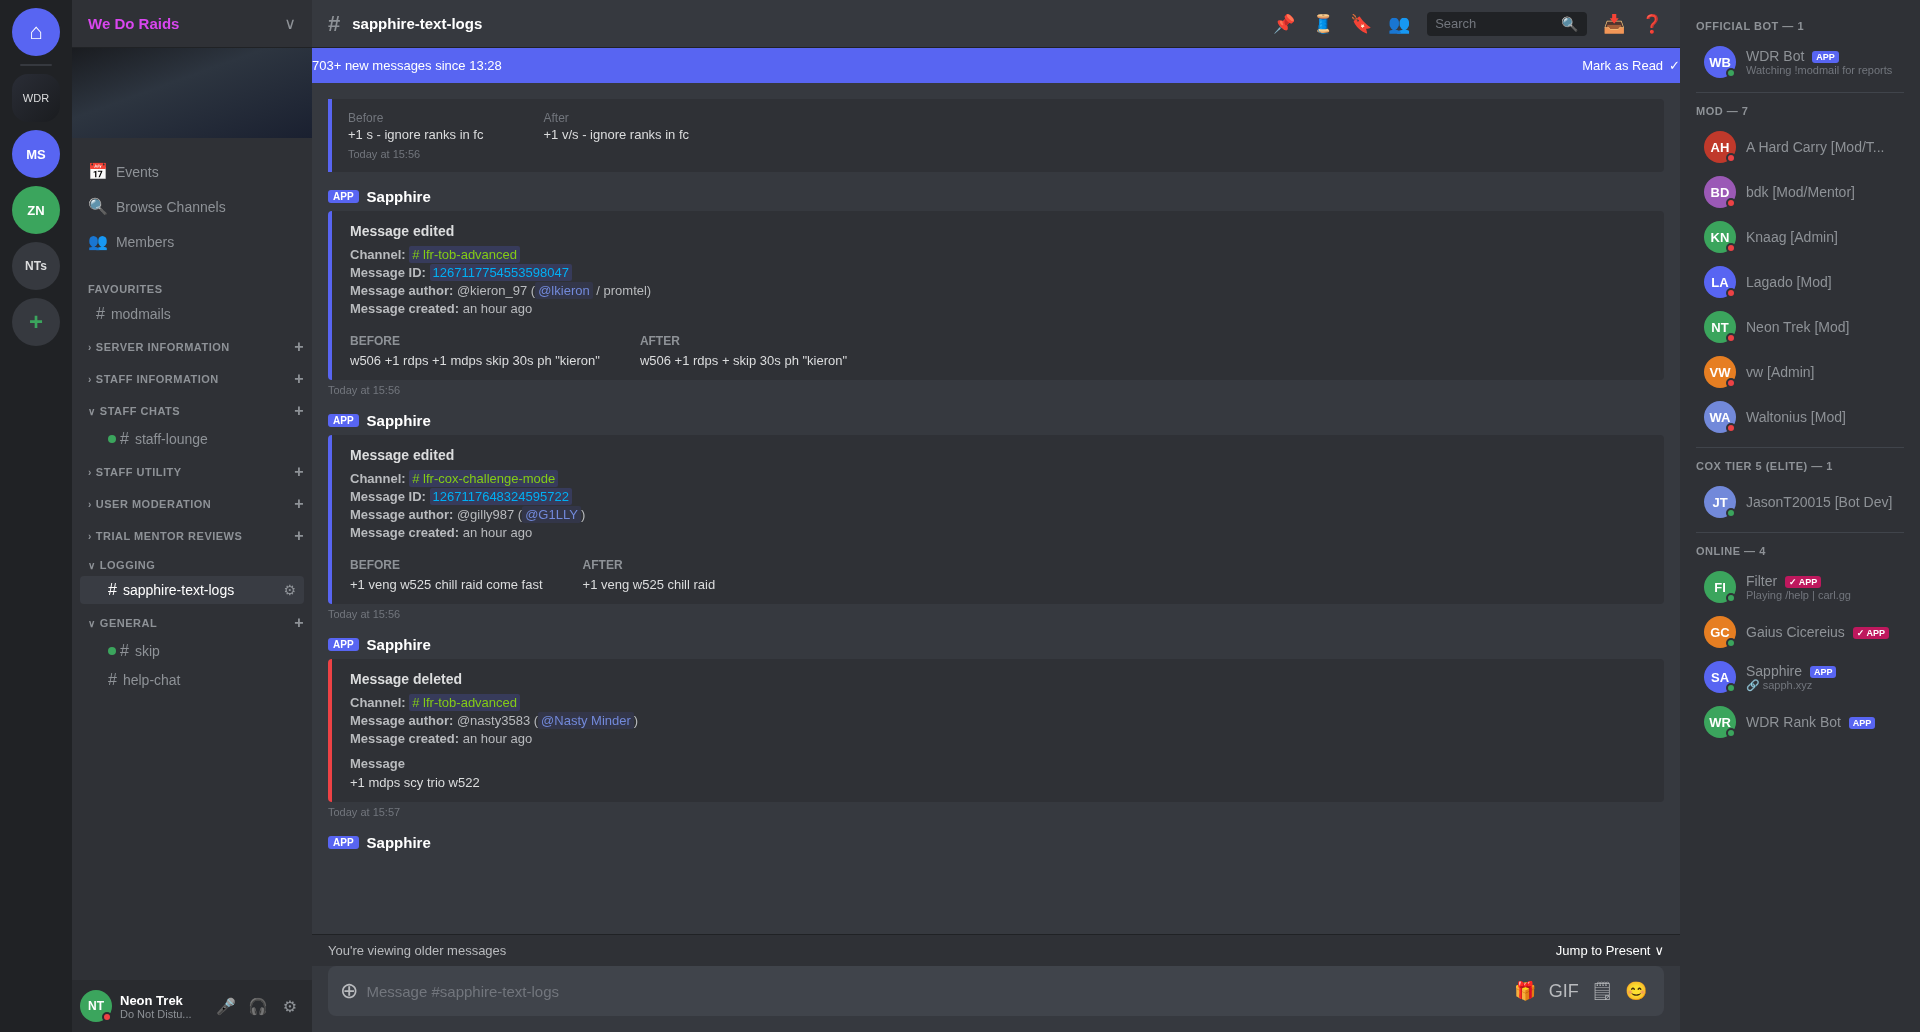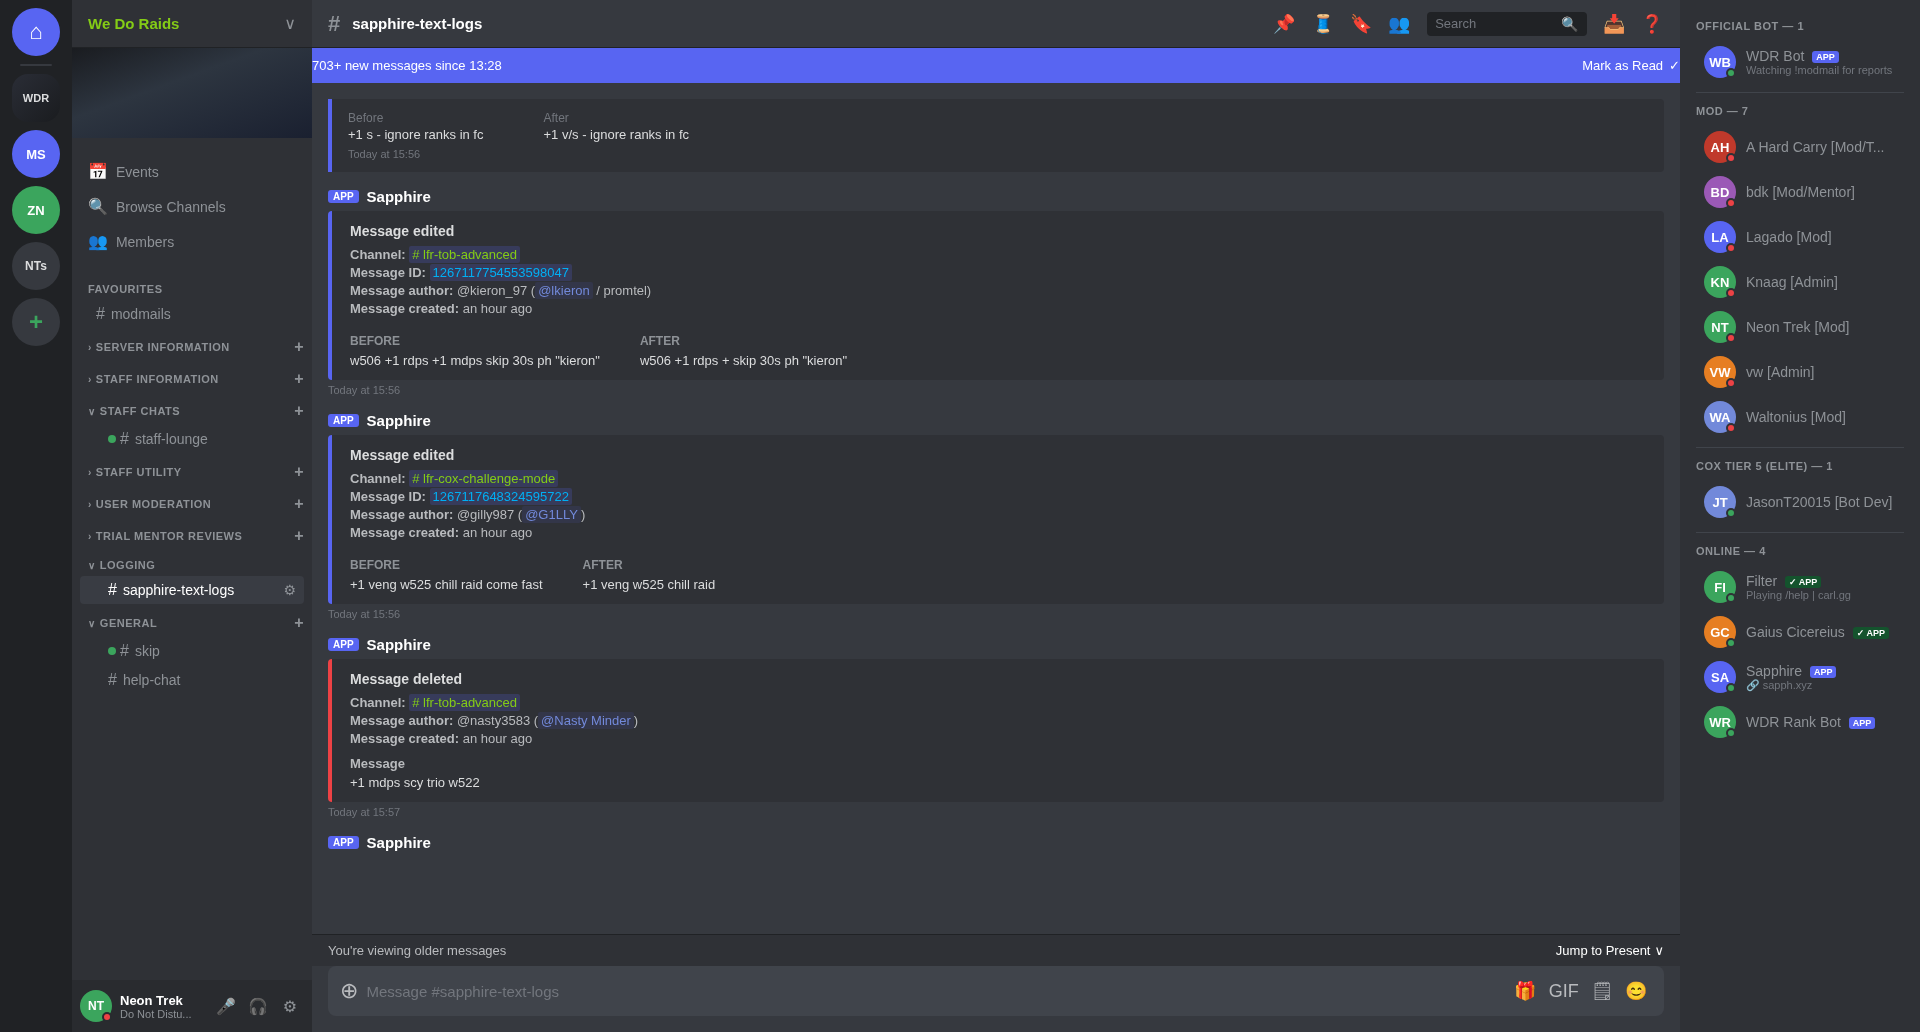--- a/index.html
+++ b/index.html
@@ -9,21 +9,21 @@
     .server-list { width: 72px; background: #202225; display: flex; flex-direction: column; align-items: center; padding: 8px 0; gap: 8px; overflow-y: auto; flex-shrink: 0; }
     .server-icon { width: 48px; height: 48px; border-radius: 50%; display: flex; align-items: center; justify-content: center; cursor: pointer; font-weight: 700; font-size: 18px; transition: border-radius 0.2s; }
     .server-icon.discord-home { background: #5865f2; color: white; font-size: 22px; }
     .server-icon.server { background: #36393f; color: #dcddde; font-size: 12px; font-weight: 700; text-align: center; overflow: hidden; }
     .server-divider { width: 32px; height: 2px; background: #36393f; border-radius: 1px; }
     .server-icon.add-server { background: #36393f; color: #3ba55d; font-size: 24px; }
 
     
     .channel-sidebar { width: 240px; background: #2f3136; display: flex; flex-direction: column; flex-shrink: 0; }
     .server-header { padding: 0 16px; height: 48px; display: flex; align-items: center; justify-content: space-between; border-bottom: 1px solid #202225; cursor: pointer; background: #2f3136; }
-    .server-header-name { font-weight: 600; color: #84cc16; font-size: 15px; }
+    .server-header-name { font-weight: 600; color: #d946ef; font-size: 15px; }
     .server-header-chevron { color: #8e9297; font-size: 16px; }
     .server-banner { width: 100%; height: 90px; background: #1a1c1f; overflow: hidden; position: relative; }
     .server-banner-img { width: 100%; height: 100%; background: linear-gradient(135deg, #1a1c1f 0%, #2a2d36 100%); display: flex; align-items: center; justify-content: center; }
     .channel-list { flex: 1; overflow-y: auto; padding: 8px 0; }
     .channel-list::-webkit-scrollbar { width: 4px; }
     .channel-list::-webkit-scrollbar-thumb { background: #202225; border-radius: 2px; }
     .channel-section { margin-bottom: 4px; }
     .channel-category { display: flex; align-items: center; justify-content: space-between; padding: 6px 8px 4px 16px; cursor: pointer; color: #8e9297; font-size: 11px; font-weight: 700; text-transform: uppercase; letter-spacing: 0.5px; }
     .channel-category-icon { font-size: 10px; margin-right: 4px; }
     .channel-category-add { font-size: 16px; color: #8e9297; }
@@ -110,34 +110,34 @@
     .member-section-header { padding: 4px 8px 4px 16px; color: #8e9297; font-size: 11px; font-weight: 700; text-transform: uppercase; letter-spacing: 0.5px; margin-bottom: 4px; }
     .member-item { display: flex; align-items: center; padding: 6px 8px 6px 16px; border-radius: 4px; margin: 1px 8px; cursor: pointer; gap: 10px; }
     .member-avatar { width: 32px; height: 32px; border-radius: 50%; flex-shrink: 0; position: relative; display: flex; align-items: center; justify-content: center; font-size: 13px; font-weight: 700; color: white; }
     .member-status-dot { width: 10px; height: 10px; border-radius: 50%; border: 2px solid #2f3136; position: absolute; bottom: 0; right: 0; }
     .member-status-dot.online { background: #3ba55d; }
     .member-status-dot.dnd { background: #ed4245; }
     .member-info { flex: 1; min-width: 0; }
     .member-name { color: #8e9297; font-size: 14px; font-weight: 500; white-space: nowrap; overflow: hidden; text-overflow: ellipsis; }
     .member-sub { color: #72767d; font-size: 11px; white-space: nowrap; overflow: hidden; text-overflow: ellipsis; }
     .member-badge { background: #5865f2; color: white; font-size: 9px; font-weight: 700; padding: 1px 4px; border-radius: 3px; margin-left: 4px; vertical-align: middle; }
-    .member-badge.verified { background: #14532d; }
+    .member-badge.verified { background: #be185d; }
     .member-section-divider { height: 1px; background: #40444b; margin: 8px 16px; }
 
     .highlighted-link { color: #84cc16; background: rgba(88, 101, 242, 0.2); padding: 1px 3px; border-radius: 2px; }
     .highlighted-user { color: #7289da; background: rgba(88, 101, 242, 0.1); padding: 1px 3px; border-radius: 2px; }
   </style>
 </head>
 <body>
 
 <div class="server-list">
   <div class="server-icon discord-home">⌂</div>
   <div class="server-divider"></div>
   <div class="server-icon server" style="background:#3a3c43; overflow:hidden; border-radius:16px;">
-    <div style="width:48px;height:48px;background:linear-gradient(135deg,#2a2d36,#1a1c1f);display:flex;align-items:center;justify-content:center;font-size:11px;color:#dcddde;font-weight:700;">WDR</div>
+    <div style="width:48px;height:48px;background:linear-gradient(135deg,#2a2d36,#1a1c1f);display:flex;align-items:center;justify-content:center;font-size:11px;color:#dcddde;font-weight:400;">WDR</div>
   </div>
   <div class="server-icon server" style="background:#5865f2; border-radius:50%;">
     <span style="color:white;font-size:13px;">MS</span>
   </div>
   <div class="server-icon server" style="background:#3ba55d; border-radius:50%;">
     <span style="color:white;font-size:13px;">ZN</span>
   </div>
   <div class="server-icon server" style="background:#36393f; border-radius:50%; font-size:12px; color:#dcddde;">NTs</div>
   <div class="server-icon add-server">+</div>
 </div>
@@ -482,29 +482,29 @@
         <div class="member-name">A Hard Carry [Mod/T...</div>
       </div>
   </div>
   <div class="member-item">
     <div class="member-avatar" style="background:#9b59b6;">BD<div class="member-status-dot dnd"></div></div>
     <div class="member-info">
         <div class="member-name">bdk [Mod/Mentor]</div>
       </div>
   </div>
   <div class="member-item">
+    <div class="member-avatar" style="background:#3ba55d;">KN<div class="member-status-dot dnd"></div></div>
+    <div class="member-info">
+        <div class="member-name">Knaag [Admin]</div>
+      </div>
+  </div>
+  <div class="member-item">
     <div class="member-avatar" style="background:#5865f2;">LA<div class="member-status-dot dnd"></div></div>
     <div class="member-info">
         <div class="member-name">Lagado [Mod]</div>
-      </div>
-  </div>
-  <div class="member-item">
-    <div class="member-avatar" style="background:#3ba55d;">KN<div class="member-status-dot dnd"></div></div>
-    <div class="member-info">
-        <div class="member-name">Knaag [Admin]</div>
       </div>
   </div>
   <div class="member-item">
     <div class="member-avatar" style="background:#3ba55d;">NT<div class="member-status-dot dnd"></div></div>
     <div class="member-info">
         <div class="member-name">Neon Trek [Mod]</div>
       </div>
   </div>
   <div class="member-item">
     <div class="member-avatar" style="background:#e67e22;">VW<div class="member-status-dot dnd"></div></div>

